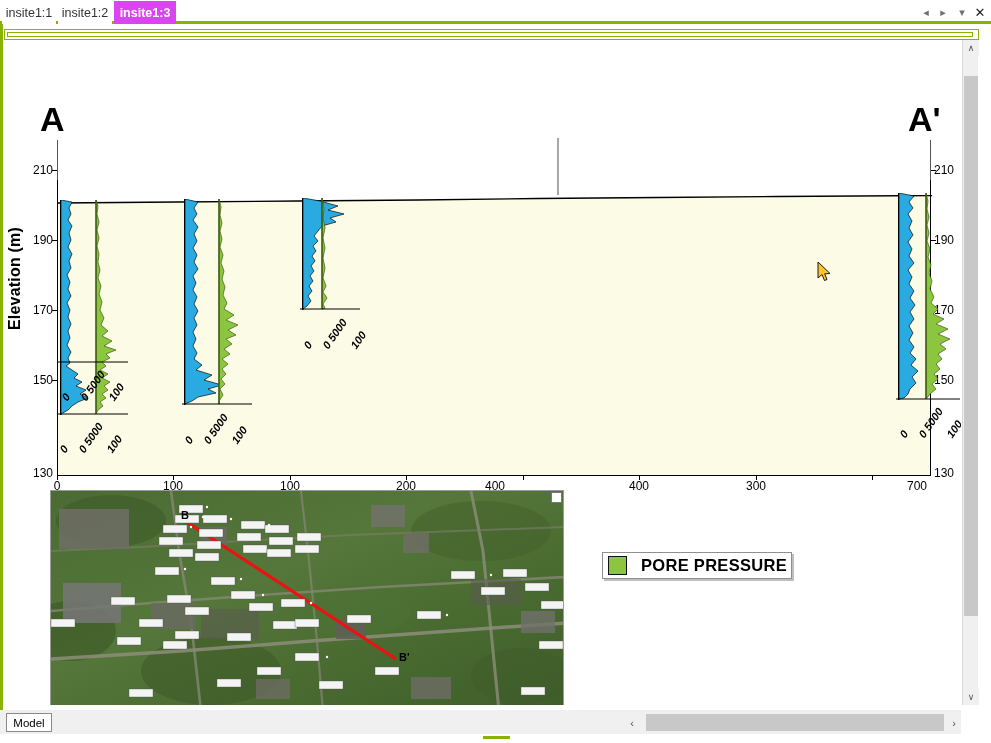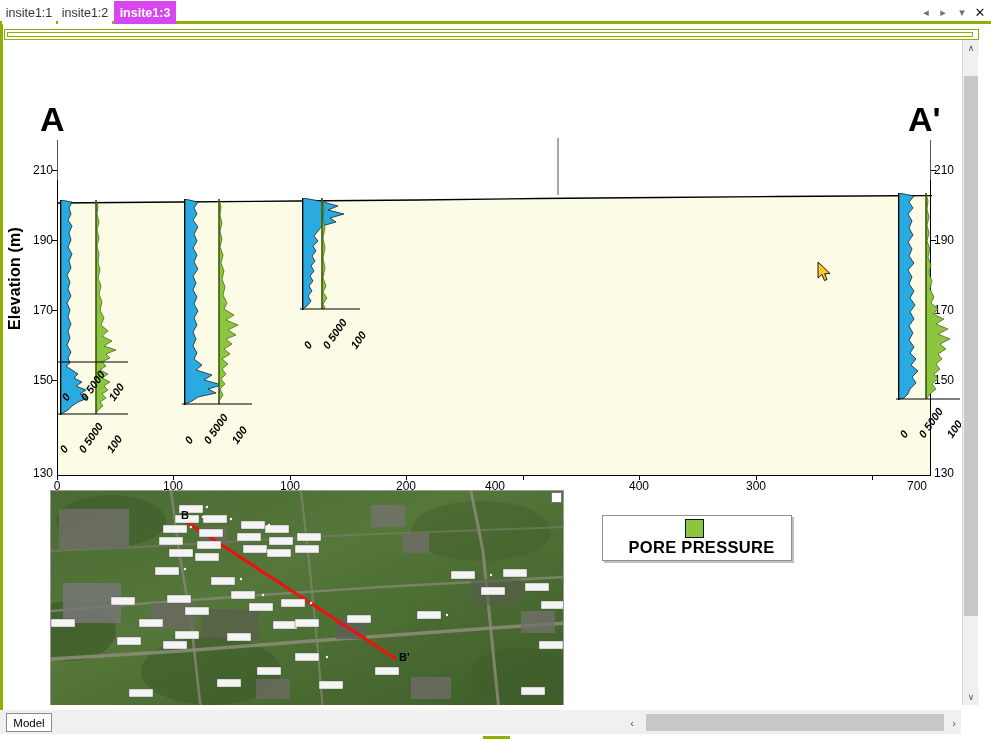--- a/index.html
+++ b/index.html
@@ -485,21 +485,21 @@
           <circle cx="396" cy="124" r="1.2"></circle>
             <circle cx="440" cy="84" r="1.2"></circle>
         </g>
 
         <text x="130" y="28" font-size="11" font-weight="bold" fill="#000" font-family="Liberation Sans, sans-serif">B</text>
         <text x="348" y="170" font-size="11" font-weight="bold" fill="#000" font-family="Liberation Sans, sans-serif">B'</text>
       </svg>
       <div class="map-corner"></div>
     </div>
 
-    <div class="legend-item" style="left:602px;top:475px;width:190px;flex-direction:column;">
+    <div class="legend-item" style="left:602px;top:512px;width:190px;">
       <span class="legend-swatch" style="background:#8CC63F;"></span>
       <span class="legend-text">PORE PRESSURE</span>
     </div>
 
     <div class="cursor" style="left:817px;top:221px;">
       <svg width="16" height="22" viewBox="0 0 16 22">
         <path d="M1,1 L1,17 L5,13.5 L7.5,19.5 L10,18.5 L7.7,12.8 L13,12.5 Z" fill="#FFC425" stroke="#1a1a1a" stroke-width="1"></path>
       </svg>
     </div>
 

